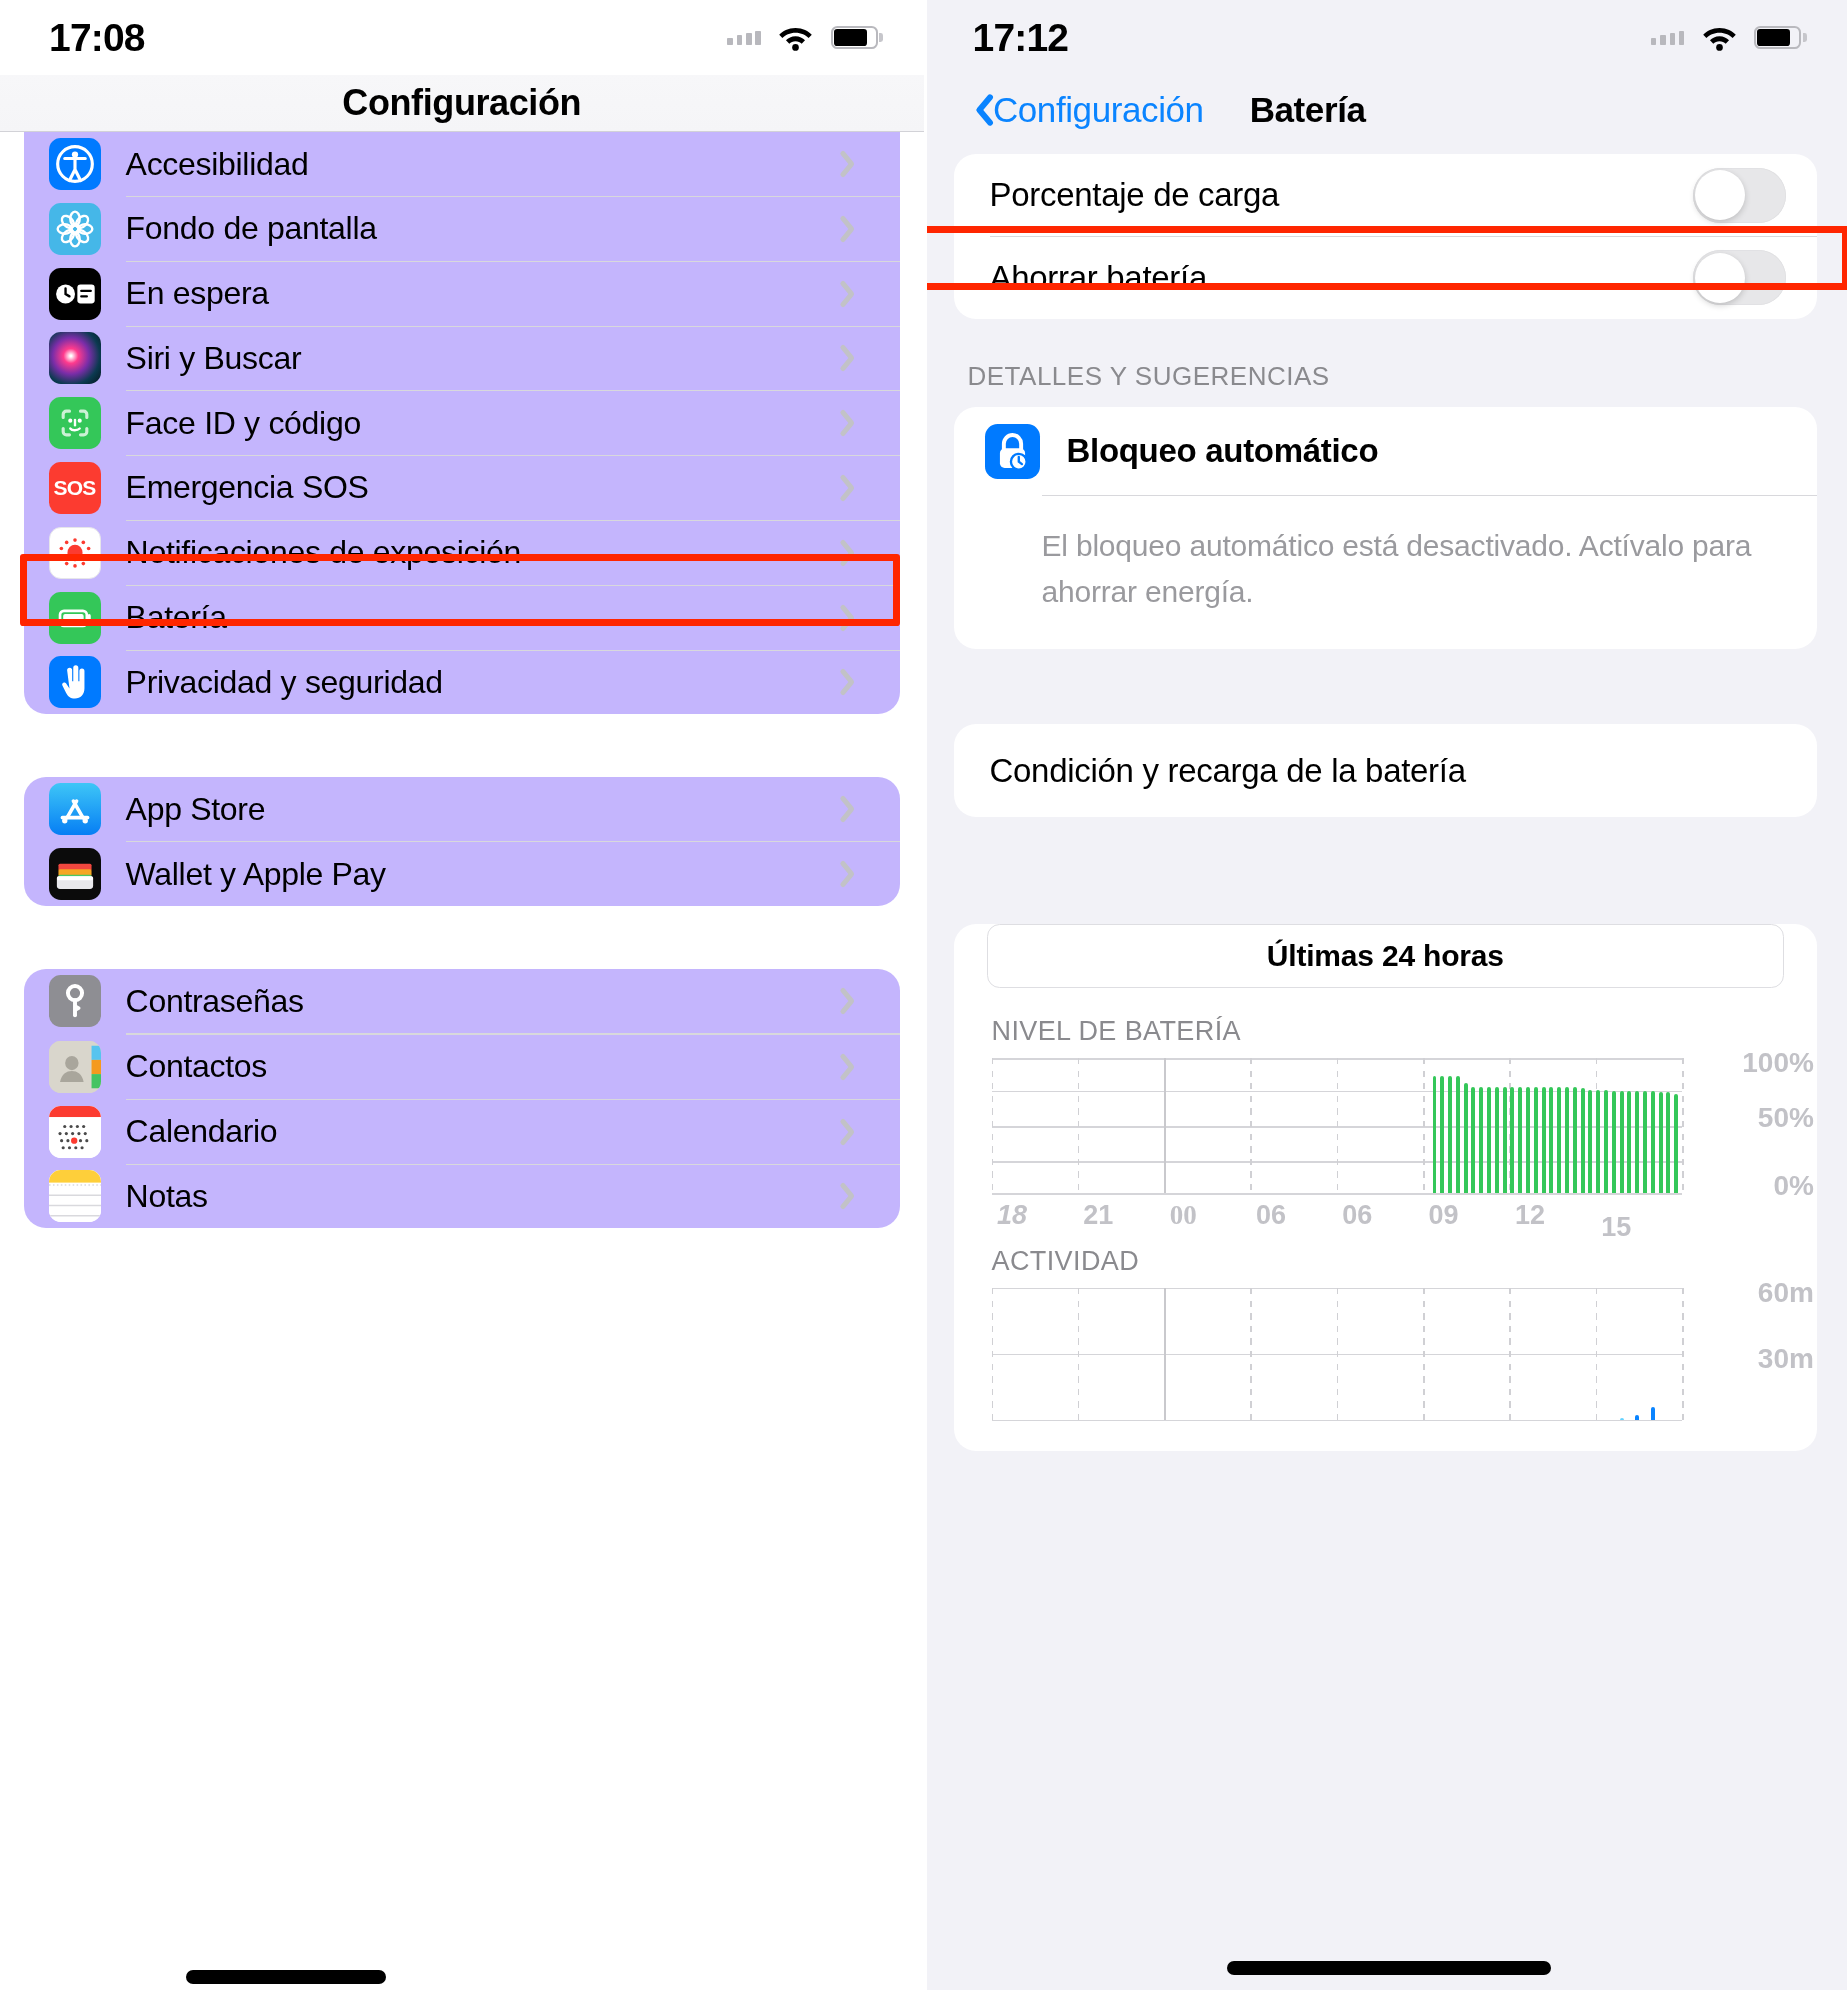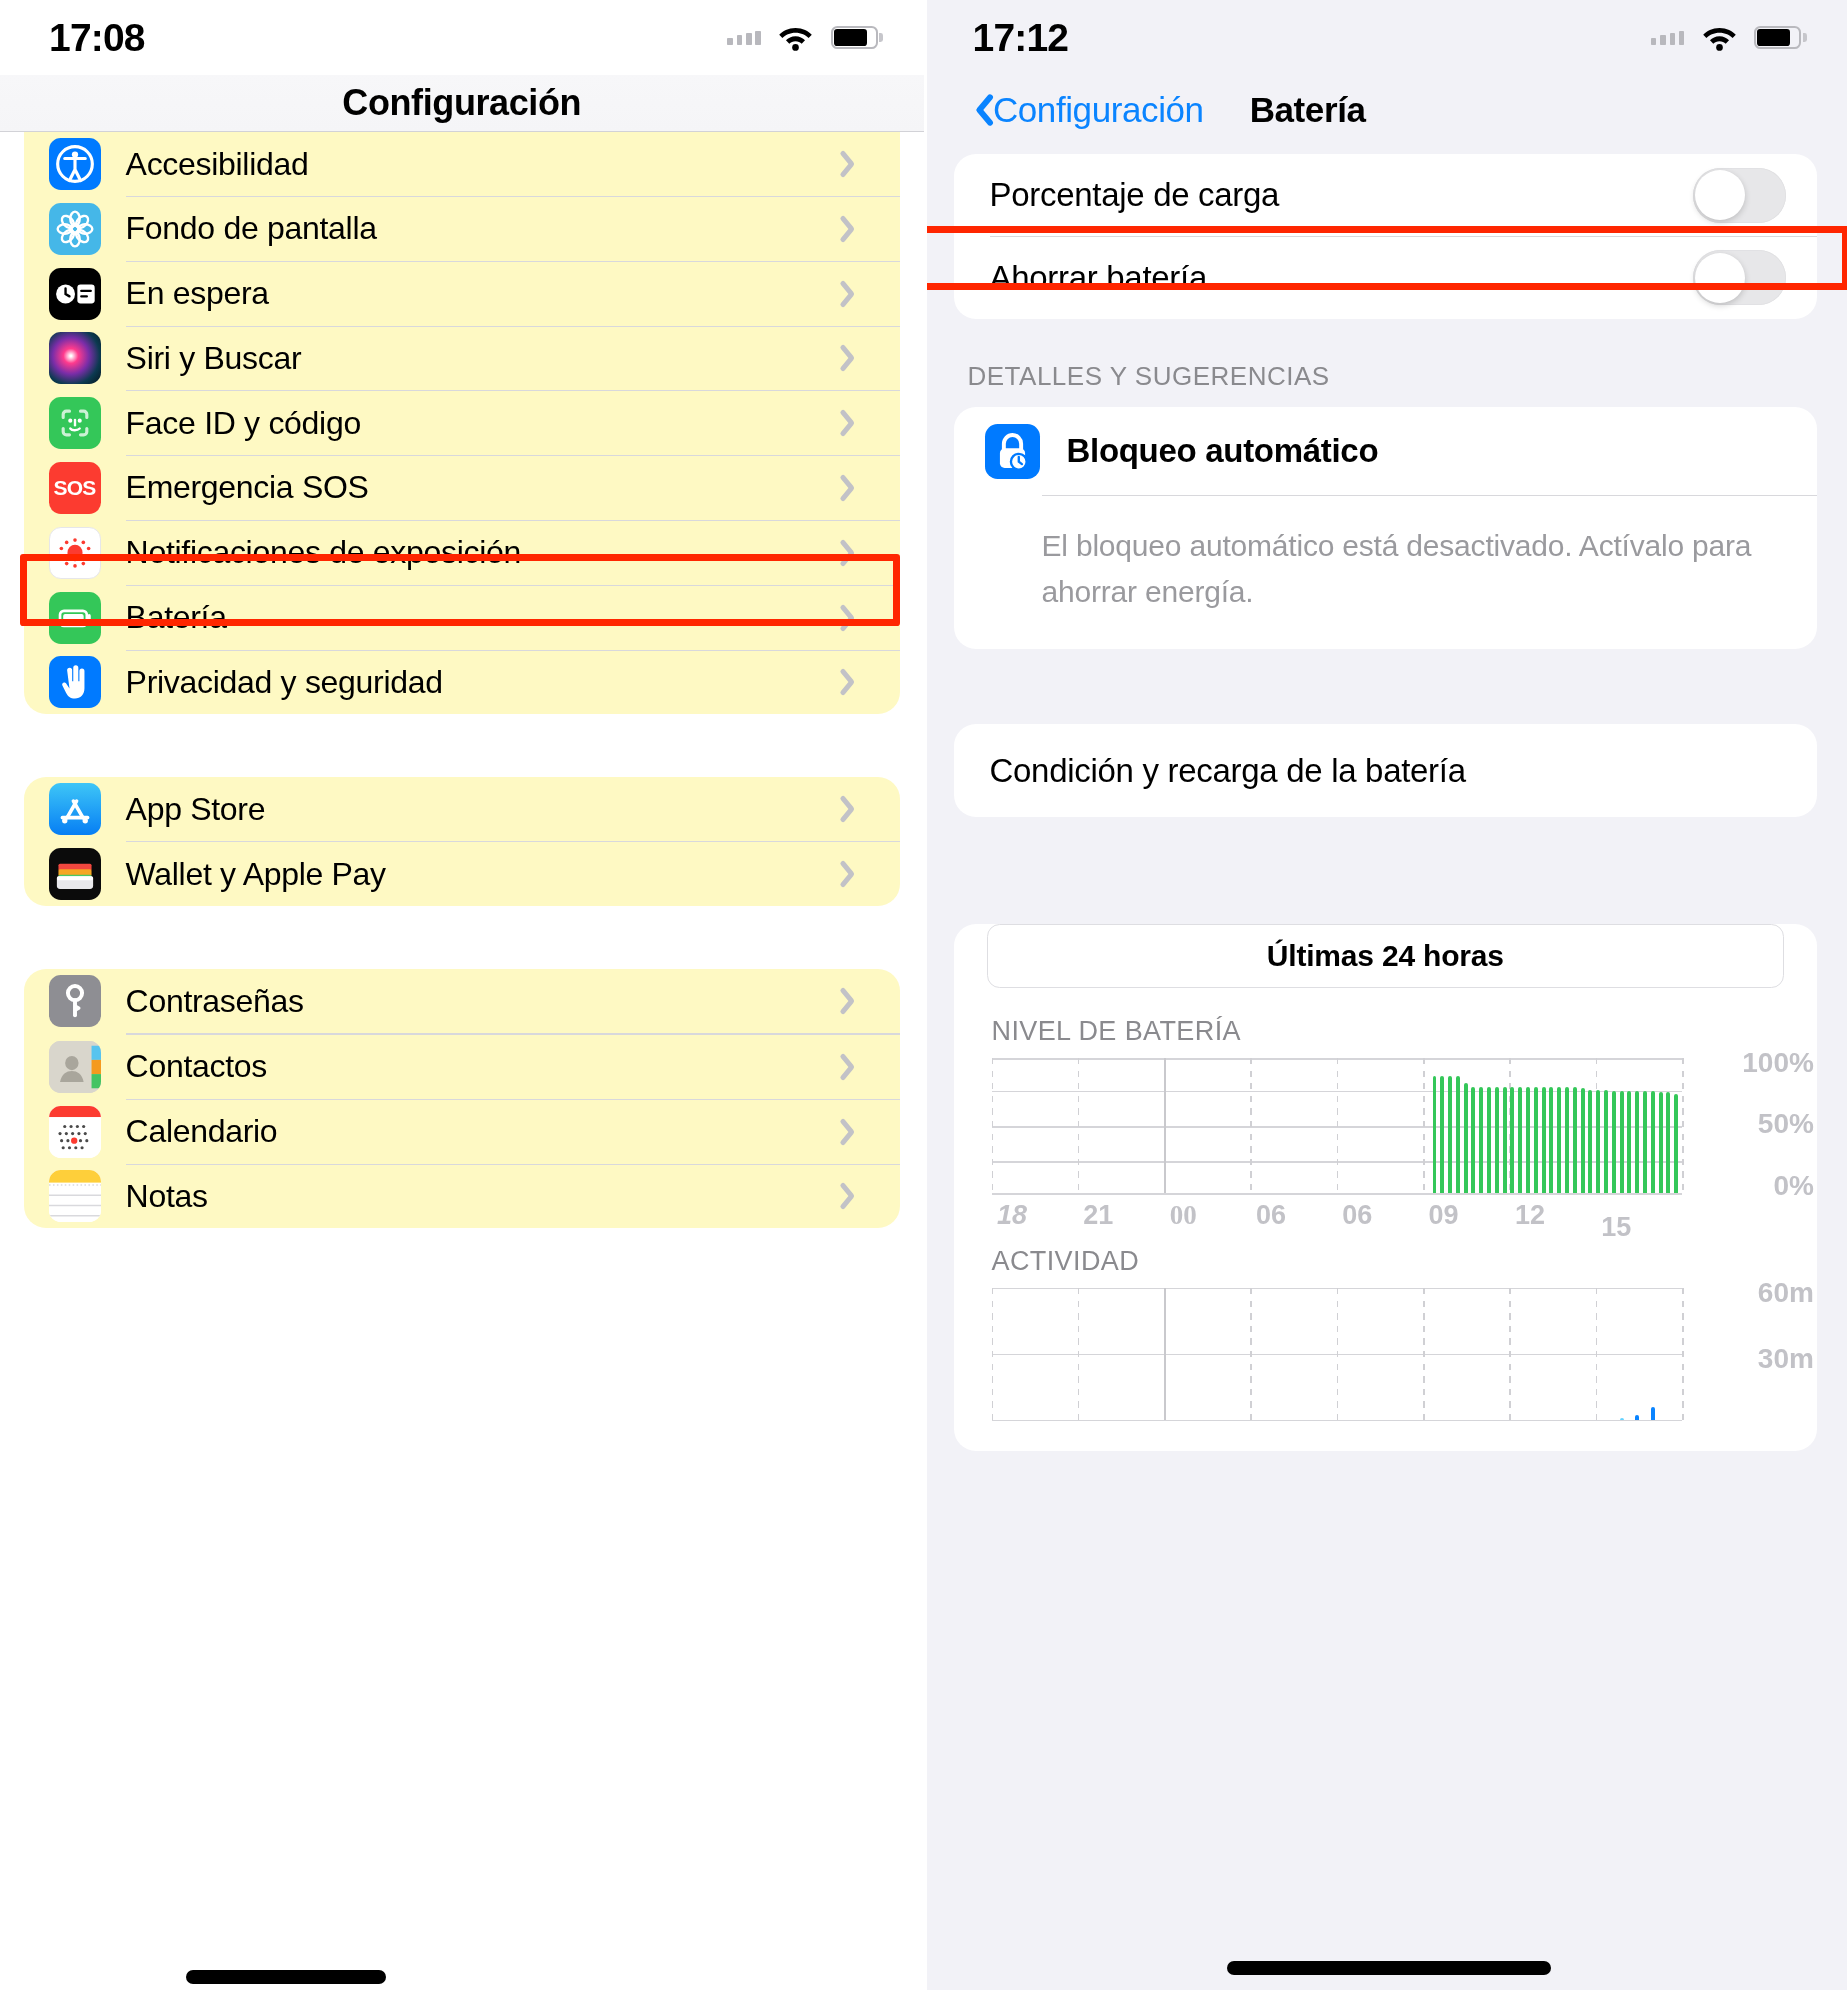--- a/index.html
+++ b/index.html
@@ -41,21 +41,21 @@
     height:57px; display:flex; align-items:center; justify-content:center;
     background:linear-gradient(#f7f7f9,#f5f5f7);
     border-bottom:0.8px solid #d2d2d7;
     position:relative; z-index:15;
   }
   .navbar-left .title { font-size:36px; font-weight:bold; color:#000; letter-spacing:-0.4px; }
 
   
   .list-scroll { position:absolute; top:132px; left:0; right:0; bottom:0; }
   .group {
-    background:#fef9c3; border-radius:22px;
+    background:#c4b5fd; border-radius:22px;
     margin:0 23.6px 0 23.6px;
   }
   .group.first { border-radius:0 0 22px 22px; margin-top:0; }
   .gap { height:63px; }
 
   .row {
     display:flex; align-items:center; height:64px;
     padding-left:25px; position:relative;
   }
   .row .ic { width:52px; height:52px; border-radius:11.8px; flex:none; overflow:hidden; position:relative; }
@@ -574,21 +574,21 @@
                 <div class="bar" style="height: 76%; margin-right: 3.9px;"></div>
                 <div class="bar" style="height: 76%; margin-right: 3.9px;"></div>
                 <div class="bar" style="height: 76%; margin-right: 3.9px;"></div>
                 <div class="bar" style="height: 76%; margin-right: 3.9px;"></div>
                 <div class="bar" style="height: 75%; margin-right: 3.9px;"></div>
                 <div class="bar" style="height: 75%; margin-right: 3.9px;"></div>
                 <div class="bar" style="height: 74%; margin-right: 3.9px;"></div>
               </div>
           </div>
           <div class="ylab" style="top:-11px;">100%</div>
-          <div class="ylab" style="top:50px;">50%</div>
+          <div class="ylab" style="top:44px;">50%</div>
           <div class="ylab" style="top:112px;">0%</div>
           <div class="xlabels" id="lvlx" style="margin-right:135px;">
               <span style="left: 0.8%; font-style: italic;">18</span>
               <span style="left: 13.3%;">21</span>
               <span style="left: 25.8%; font-family: Liberation Serif, serif;">00</span>
               <span style="left: 38.3%;">06</span>
               <span style="left: 50.8%;">06</span>
               <span style="left: 63.3%;">09</span>
               <span style="left: 75.8%;">12</span>
               <span style="left: 88.3%; margin-top: 12px;">15</span>

